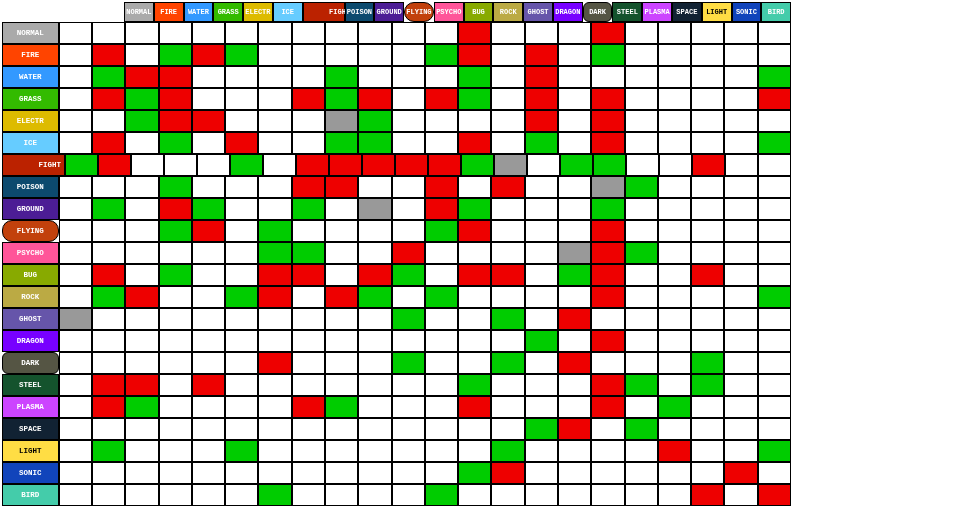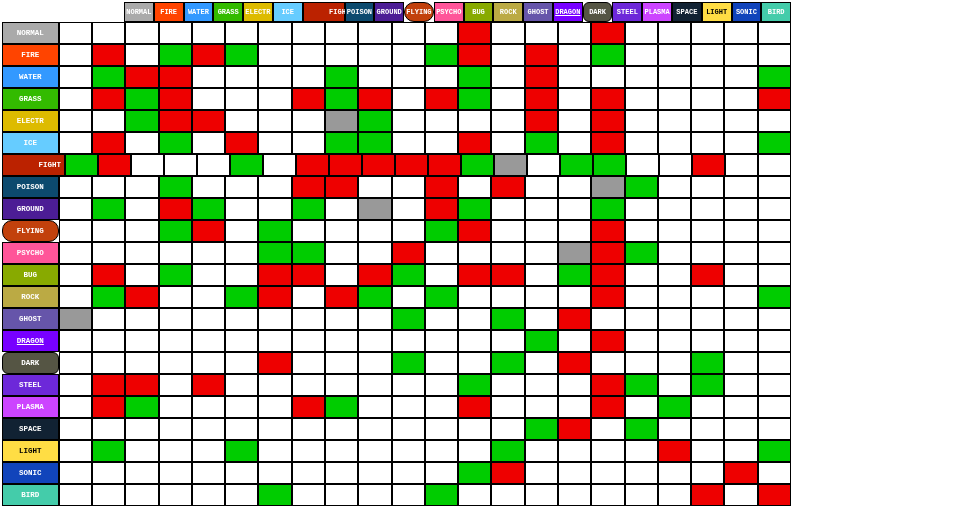--- a/index.html
+++ b/index.html
@@ -78,23 +78,23 @@
     .t-electr { background-color: #ddbb00; }
     .t-ice { background-color: #66ccff; }
     .t-fight { background-color: #bb2200; padding-left: 32px; }
     .t-poison { background-color: #0c4a6e; }
     .t-ground { background-color: #4c1d95; }
     .t-flying { background-color: #c2410c; border-radius: 10px; }
     .t-psycho { background-color: #ff5599; }
     .t-bug { background-color: #88aa00; }
     .t-rock { background-color: #bbaa44; }
     .t-ghost { background-color: #6655aa; }
-    .t-dragon { background-color: #7700ff; text-decoration: underline; }
+    .t-dragon { background-color: #7700ff; }
     .t-dark { background-color: #555544; border-radius: 6px; }
-    .t-steel { background-color: #6d28d9; }
+    .t-steel { background-color: #14532d; }
     .t-plasma { background-color: #cc44ff; }
     .t-space { background-color: #112233; }
     .t-light { background-color: #ffdd44; color: #000 !important; }
     .t-sonic { background-color: #1144bb; text-align: center; }
     .t-bird { background-color: #44ccaa; }
   </style>
 </head>
 <body>
 
 <div class="container">

